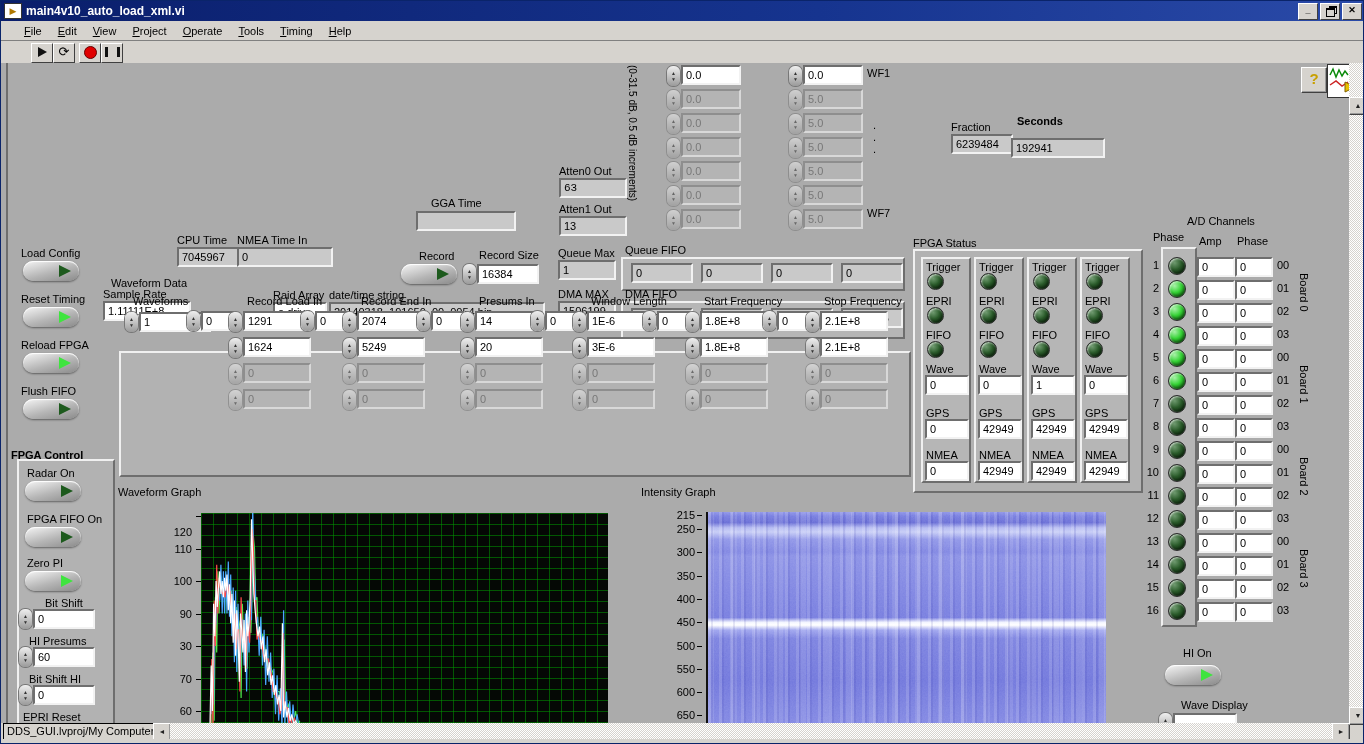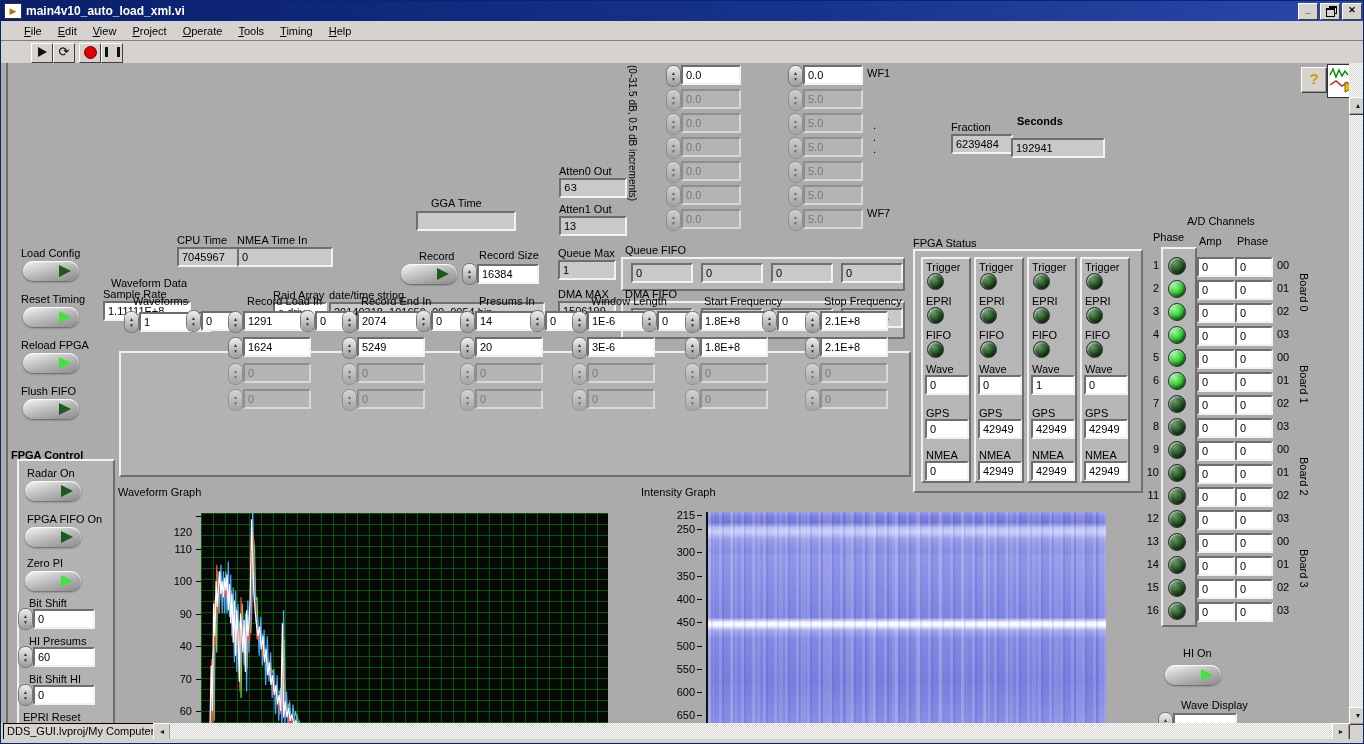--- a/index.html
+++ b/index.html
@@ -212,21 +212,21 @@
             <polyline points="9.0,211.0 10.2,152.5 11.4,198.0 12.6,90.8 13.8,123.3 15.1,68.0 16.3,94.0 17.5,74.5 18.7,58.3 19.9,81.0 21.2,68.0 22.4,84.3 23.6,64.8 24.8,77.8 26.0,61.5 27.3,97.3 28.5,71.3 29.7,110.3 30.9,81.0 32.2,129.8 33.4,87.5 34.6,142.8 35.8,97.3 37.0,120.0 38.3,168.8 39.5,100.5 40.7,116.8 41.9,139.5 43.1,107.0 44.4,159.0 45.6,97.3 46.8,123.3 48.0,110.3 49.2,84.3 50.5,6.3 51.7,45.3 52.9,81.0 54.1,97.3 55.4,110.3 57.0,123.3 58.6,113.5 60.2,136.3 61.9,123.3 63.5,149.3 65.1,136.3 66.7,162.3 68.4,149.3 70.0,172.0 71.6,162.3 73.3,181.8 74.9,172.0 76.5,191.5 78.1,181.8 79.8,198.0 81.4,110.3 82.6,204.5 84.2,188.3 85.9,204.5 87.5,194.8 89.1,207.8 90.8,201.3 92.8,211.0 94.8,207.8 96.9,214.3" fill="none" stroke="#ffffff" stroke-width="1.2"></polyline>
           </svg></div>
     <div class="tick" style="left: 40px; top: 40px; width: 36px;">120</div>
         <div class="tickdash" style="left: 80px; top: 30px;"></div>
         <div class="tick" style="left: 40px; top: 56.5px; width: 36px;">110</div>
         <div class="tickdash" style="left: 80px; top: 62.5px;"></div>
         <div class="tick" style="left: 40px; top: 89px; width: 36px;">100</div>
         <div class="tickdash" style="left: 80px; top: 95px;"></div>
         <div class="tick" style="left: 40px; top: 121.5px; width: 36px;">90</div>
         <div class="tickdash" style="left: 80px; top: 127.5px;"></div>
-        <div class="tick" style="left: 40px; top: 154px; width: 36px;">40</div>
+        <div class="tick" style="left: 40px; top: 154px; width: 36px;">30</div>
         <div class="tickdash" style="left: 80px; top: 160px;"></div>
         <div class="tick" style="left: 40px; top: 186.5px; width: 36px;">70</div>
         <div class="tickdash" style="left: 80px; top: 192.5px;"></div>
         <div class="tick" style="left: 40px; top: 219px; width: 36px;">60</div>
         <div class="tickdash" style="left: 80px; top: 225px;"></div>
       </div>
 
     <div class="gwrap" id="int-graph" style="left:638px;top:423px;width:470px;height:237px">
       <div class="gtitle">Intensity Graph</div>
 
@@ -303,21 +303,21 @@
         <div class="tri off"></div>
       </div>
       <div class="lab" style="left: 26px; top: 450px;">FPGA FIFO On</div>
       <div class="oval" style="left: 24px; top: 464px;">
         <div class="tri off"></div>
       </div>
       <div class="lab" style="left: 26px; top: 494px;">Zero PI</div>
       <div class="oval" style="left: 24px; top: 508px;">
         <div class="tri on"></div>
       </div>
-      <div class="lab" style="left: 28px; top: 534px; text-align: center;">Bit Shift</div>
+      <div class="lab" style="left: 44px; top: 534px; text-align: center;">Bit Shift</div>
       <div class="spin" style="left: 18px; top: 546px;"></div>
       <div class="fld w" style="left: 32px; top: 546px; width: 52px;">0</div>
       <div class="lab" style="left: 28px; top: 572px;">HI Presums</div>
       <div class="spin" style="left: 18px; top: 584px;"></div>
       <div class="fld w" style="left: 32px; top: 584px; width: 52px;">60</div>
       <div class="lab" style="left: 28px; top: 610px;">Bit Shift HI</div>
       <div class="spin" style="left: 18px; top: 622px;"></div>
       <div class="fld w" style="left: 32px; top: 622px; width: 52px;">0</div>
       <div class="lab" style="left: 22px; top: 648px;">EPRI Reset</div>
       <div class="lab" style="left: 176px; top: 171px;">CPU Time</div>

